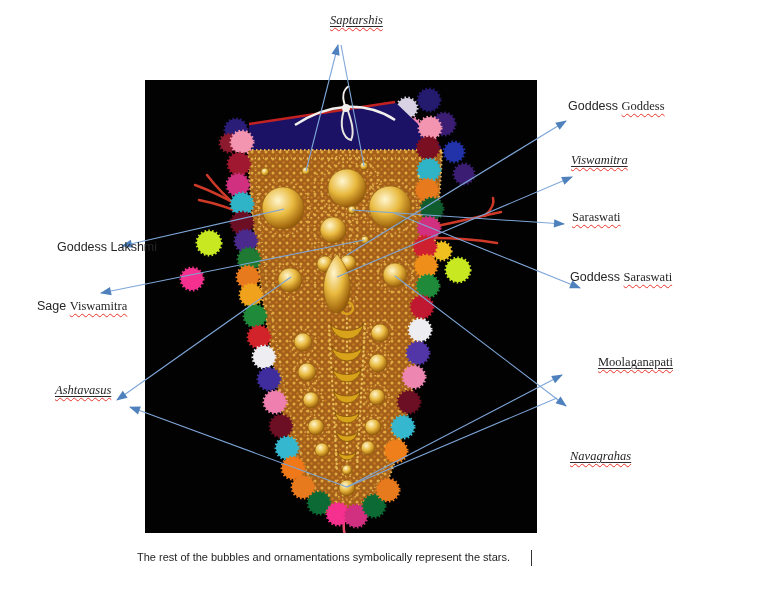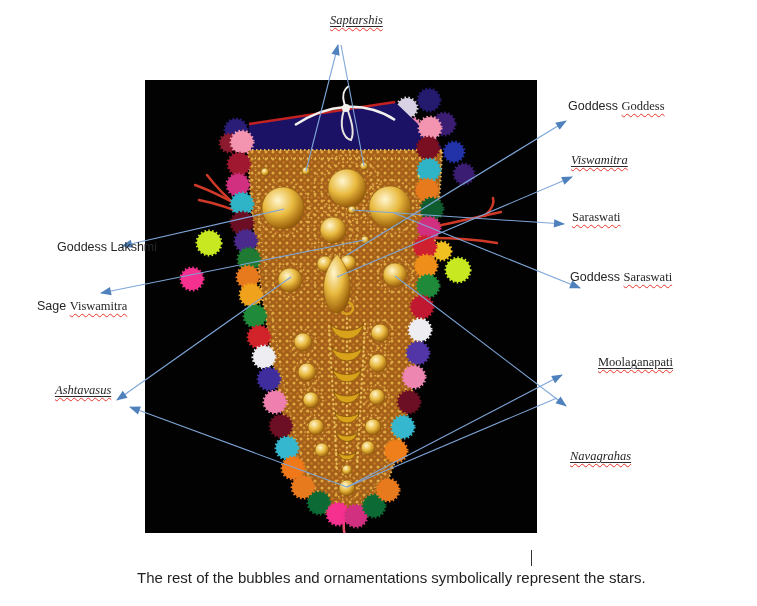--- a/index.html
+++ b/index.html
@@ -5,21 +5,21 @@
   html,body{margin:0;padding:0;}
   body{width:757px;height:606px;position:relative;overflow:hidden;background:#ffffff;
        font-family:"Liberation Sans",sans-serif;color:#262626;}
   .label{position:absolute;font-size:12.5px;line-height:15px;white-space:nowrap;}
   .it{font-style:italic;}
   .ul{text-decoration:underline;text-decoration-color:#2b2b2b;text-decoration-thickness:1px;text-underline-offset:2px;}
   .sq{text-decoration:underline;text-decoration-style:wavy;text-decoration-color:#e8342a;
       text-decoration-thickness:1px;text-underline-offset:3px;font-family:Liberation Serif, serif;}
   #photo-box{position:absolute;left:145px;top:80px;width:392px;height:453px;background:#020202;}
   #arrow-layer{position:absolute;left:0;top:0;width:757px;height:606px;pointer-events:none;}
-  #caption{position:absolute;left:137px;top:551px;font-size:15px;color:#1f1f1f;white-space:nowrap;margin-top:18px;}
+  #caption{position:absolute;left:137px;top:551px;font-size:11px;color:#1f1f1f;white-space:nowrap;}
   #text-cursor{position:absolute;left:531px;top:550px;width:1px;height:16px;background:#333;}
   
   #lbl-saptarshis{left:330px;top:13px;}
   #lbl-goddess-parvati{left:568px;top:99px;}
   #lbl-trimurtis{left:571px;top:153px;}
   #lbl-viswakarma{left:572px;top:210px;}
   #lbl-goddess-saraswati{left:570px;top:270px;}
   #lbl-goddess-lakshmi{left:57px;top:240px;}
   #lbl-sage-viswamitra{left:37px;top:299px;}
   #lbl-ashtavasus{left:55px;top:383px;}

